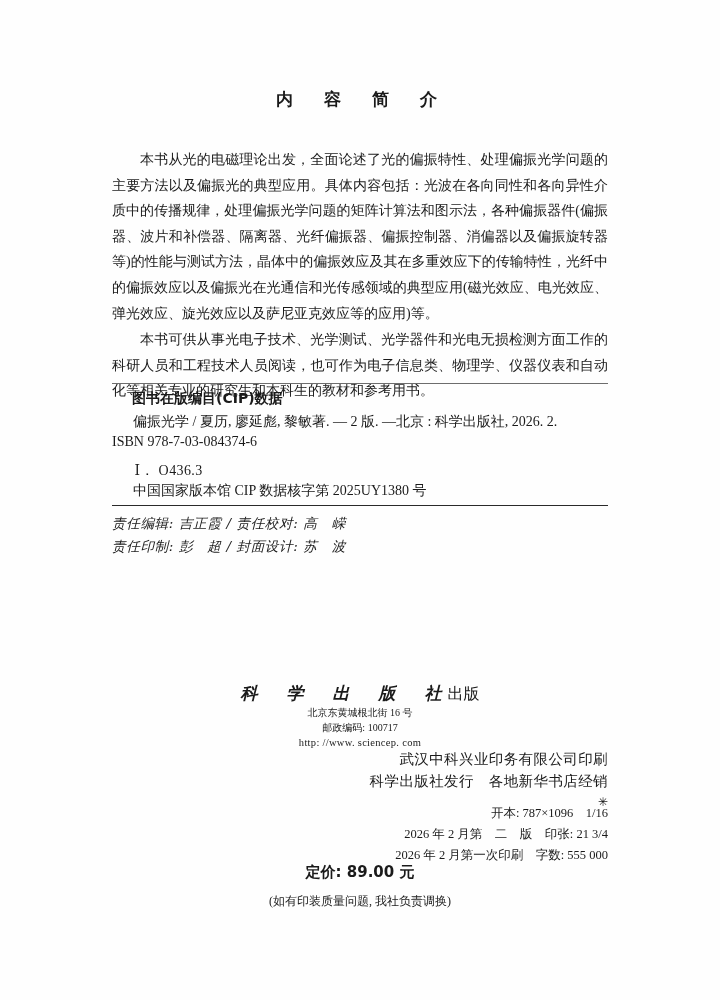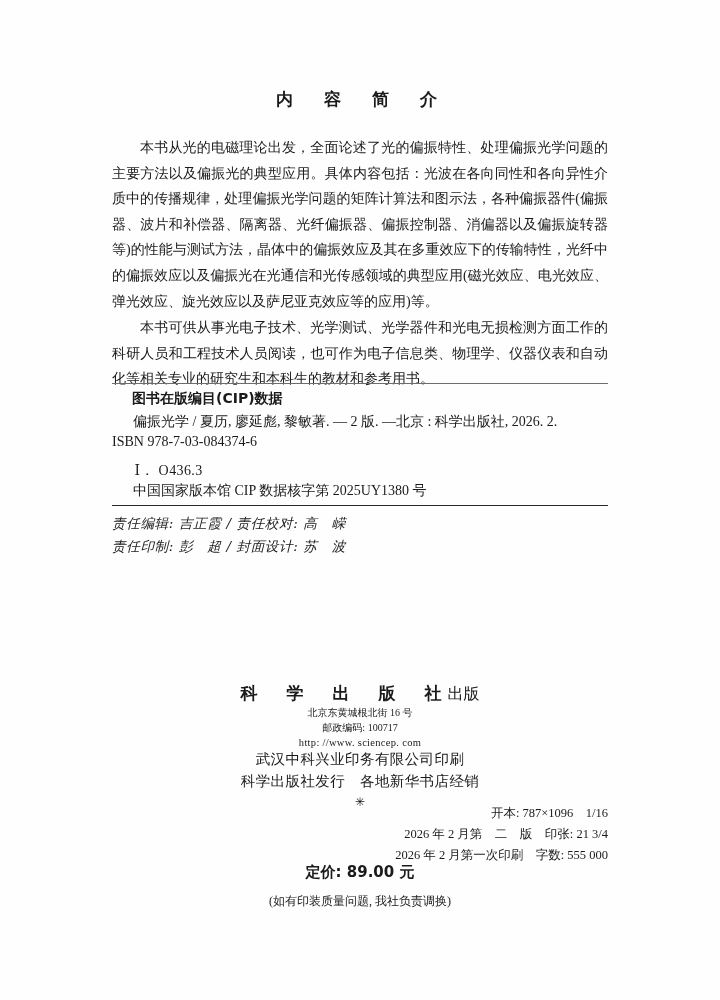--- a/index.html
+++ b/index.html
@@ -29,21 +29,21 @@
     position: absolute;
     left: 112px;
     top: 88px;
     width: 496px;
   }
   .abstract-title {
     text-align: center;
     font-weight: bold;
     font-size: 17px;
     letter-spacing: 7px;
-    margin-bottom: 24px;
+    margin-bottom: 36px;
     font-family: "DejaVu Sans", "Liberation Sans", sans-serif;
   }
   .abstract-para {
     font-size: 14px;
     line-height: 25.6px;
     text-align: justify;
     text-justify: inter-ideograph;
     text-indent: 2em;
     margin: 0 0 0 0;
   }
@@ -108,20 +108,21 @@
     top: 682px;
     width: 496px;
     text-align: center;
   }
   .imprint-logo-row {
     font-size: 17px;
     line-height: 22px;
     margin-bottom: 1px;
   }
   .logo-cursive {
+    font-style: italic;
     font-weight: bold;
     letter-spacing: 6px;
     font-family: "DejaVu Serif", "Liberation Serif", serif;
   }
   .logo-plain {
     font-weight: normal;
     font-family: "DejaVu Sans", "Liberation Sans", sans-serif;
     font-size: 16px;
     letter-spacing: 0px;
   }
@@ -133,21 +134,21 @@
     font-size: 10.5px;
     line-height: 15px;
     letter-spacing: 0.3px;
   }
 
   .printers {
     position: absolute;
     left: 112px;
     top: 748px;
     width: 496px;
-    text-align: center;
+    text-align: right;
   }
   .printer-line {
     font-size: 14.5px;
     line-height: 22px;
     font-family: "DejaVu Sans", "Liberation Sans", sans-serif;
     letter-spacing: 0.4px;
   }
   .asterisk {
     font-size: 12px;
     line-height: 20px;

